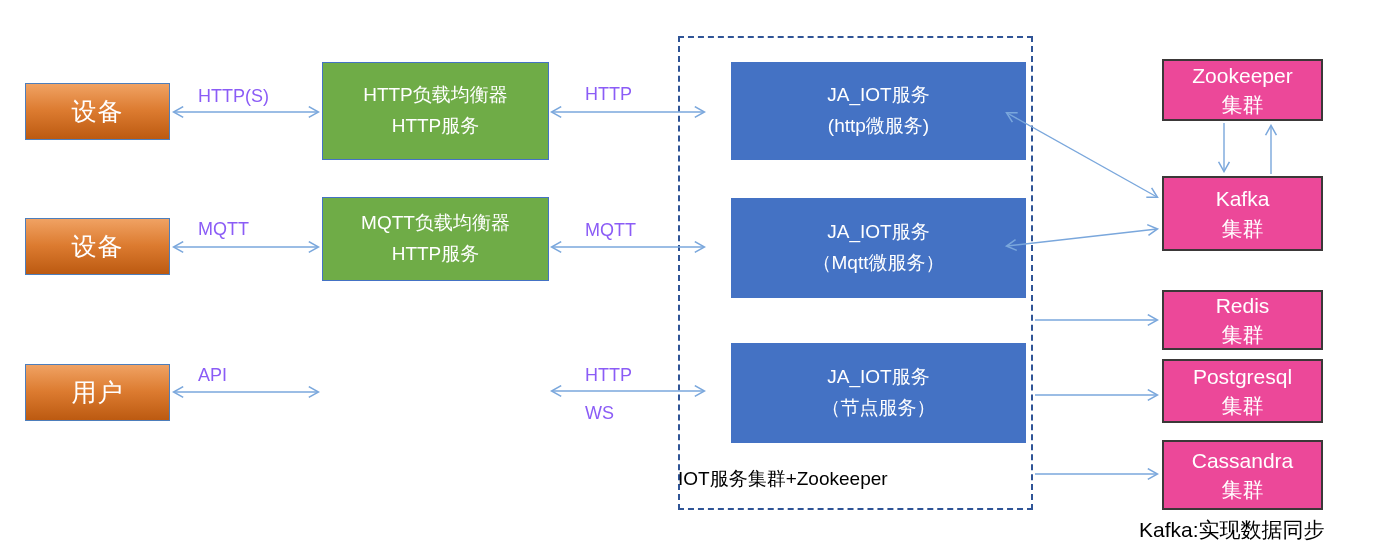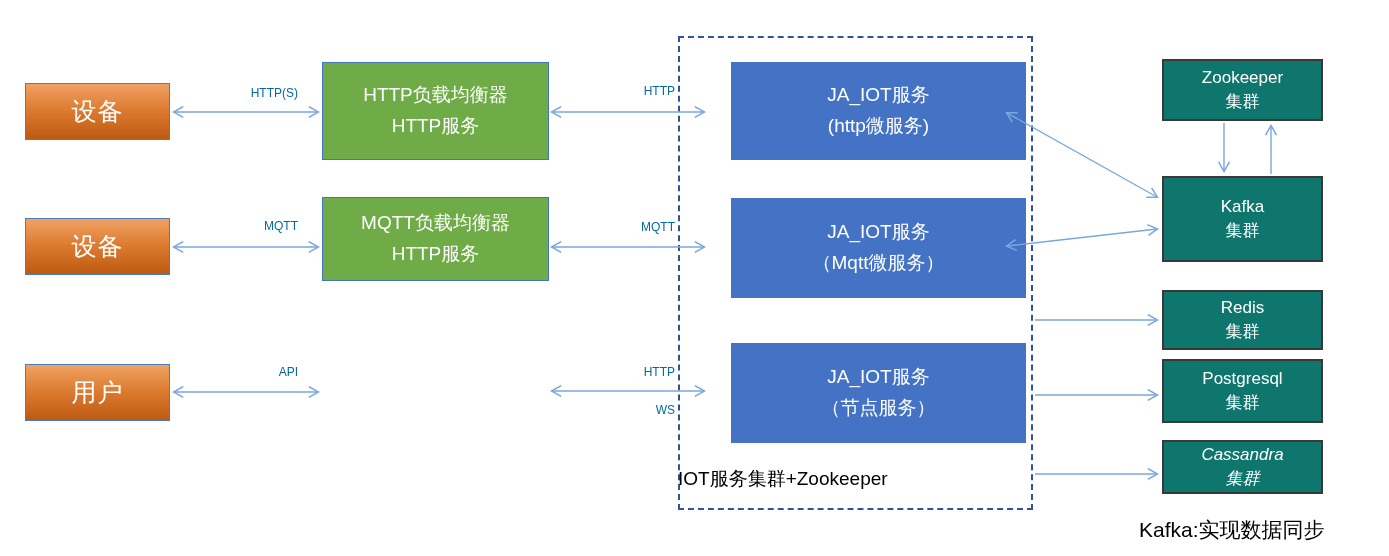--- a/index.html
+++ b/index.html
@@ -26,34 +26,34 @@
   .green{
     background:#6FAC47;
     border:1.4px solid #4472C4;
     font-size:19px;line-height:1.62;
   }
   .blue{
     background:#4472C4;
     font-size:19px;line-height:1.62;margin-left:22px;
   }
   .gray{
-    background:#0f766e;
+    background:#ec4899;
     border:2.6px solid #3B3838;
-    font-size:17px;line-height:1.4;
+    font-size:21px;line-height:1.4;
   }
   .dashed-box{
     position:absolute;
     left:678px;top:36px;width:355px;height:474px;
     border:2.6px dashed #2F5496;
     box-sizing:border-box;
   }
   .edge-label{
     position:absolute;
-    font-size:12px;color:#0369a1;
-    text-align:right;white-space:nowrap;
+    font-size:18px;color:#8b5cf6;
+    text-align:left;white-space:nowrap;
   }
   .caption{
     position:absolute;
     left:678px;top:466px;width:355px;
     text-align:left;
     font-size:19px;color:#000000;
   }
   .footnote{
     position:absolute;
     left:1139px;top:516px;
@@ -100,33 +100,33 @@
   </div>
   <div class="node blue" style="left:709px;top:343px;width:295px;height:100px;">
     <span>JA_IOT服务</span>
     <span>（节点服务）</span>
   </div>
 
   <div class="node gray" style="left:1162px;top:59px;width:161px;height:62px;">
     <span>Zookeeper</span>
     <span>集群</span>
   </div>
-  <div class="node gray" style="left:1162px;top:176px;width:161px;height:86px;">
+  <div class="node gray" style="left:1162px;top:176px;width:161px;height:75px;">
     <span>Kafka</span>
     <span>集群</span>
   </div>
   <div class="node gray" style="left:1162px;top:290px;width:161px;height:60px;align-items:center;">
     <span>Redis</span>
     <span>集群</span>
   </div>
   <div class="node gray" style="left:1162px;top:359px;width:161px;height:64px;">
     <span>Postgresql</span>
     <span>集群</span>
   </div>
-  <div class="node gray" style="left:1162px;top:440px;width:161px;height:54px;font-style:italic;">
+  <div class="node gray" style="left:1162px;top:440px;width:161px;height:70px;">
     <span>Cassandra</span>
     <span>集群</span>
   </div>
 
   <div class="edge-label" style="left:198px;top:86px;width:100px;">HTTP(S)</div>
   <div class="edge-label" style="left:585px;top:84px;width:90px;">HTTP</div>
   <div class="edge-label" style="left:198px;top:219px;width:100px;">MQTT</div>
   <div class="edge-label" style="left:585px;top:220px;width:90px;">MQTT</div>
   <div class="edge-label" style="left:198px;top:365px;width:100px;">API</div>
   <div class="edge-label" style="left:585px;top:365px;width:90px;">HTTP</div>

